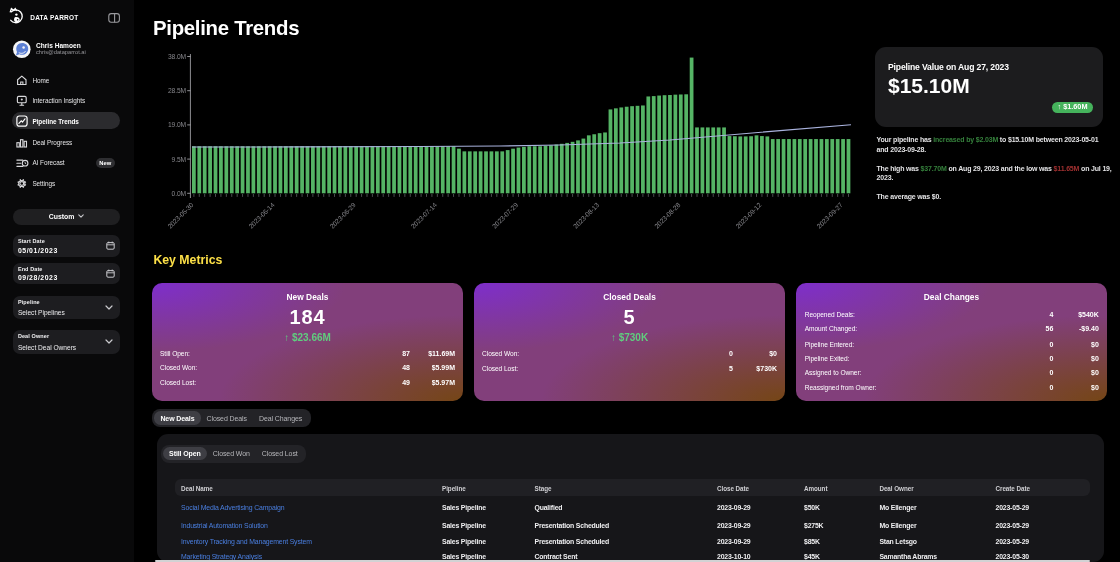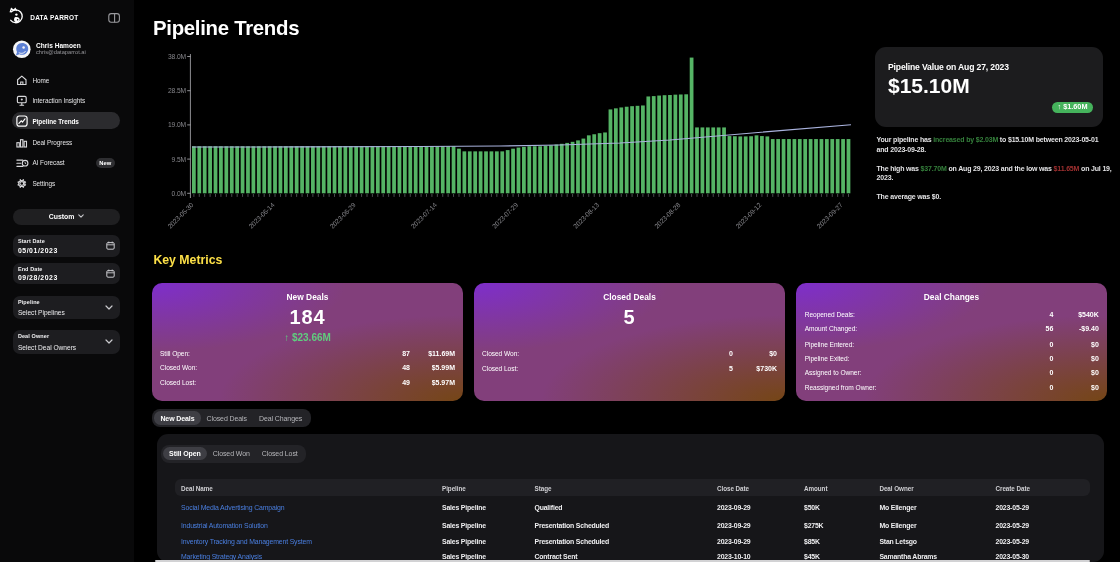--- a/index.html
+++ b/index.html
@@ -420,20 +420,21 @@
     <div class="mr" style="left:8px;top:81.10000000000001px">Closed Won:</div>
     <div class="mv" style="right:53px;top:81.10000000000001px">48</div>
     <div class="mv" style="right:8px;top:81.10000000000001px">$5.99M</div>
     <div class="mr" style="left:8px;top:96.0px">Closed Lost:</div>
     <div class="mv" style="right:53px;top:96.0px">49</div>
     <div class="mv" style="right:8px;top:96.0px">$5.97M</div>
 </div>
 <div class="mcard" style="left:474px">
   <div class="mtit">Closed Deals</div>
     <div class="mbig">5</div>
+    <div class="mgrn">↑ $730K</div>
   <div class="mr" style="left:8px;top:66.5px">Closed Won:</div>
     <div class="mv" style="right:52px;top:66.5px">0</div>
     <div class="mv" style="right:8px;top:66.5px">$0</div>
     <div class="mr" style="left:8px;top:81.7px">Closed Lost:</div>
     <div class="mv" style="right:52px;top:81.7px">5</div>
     <div class="mv" style="right:8px;top:81.7px">$730K</div>
 </div>
 <div class="mcard" style="left:796px">
   <div class="mtit">Deal Changes</div>
   <div class="mr" style="left:8.7px;top:27.5px">Reopened Deals:</div>

